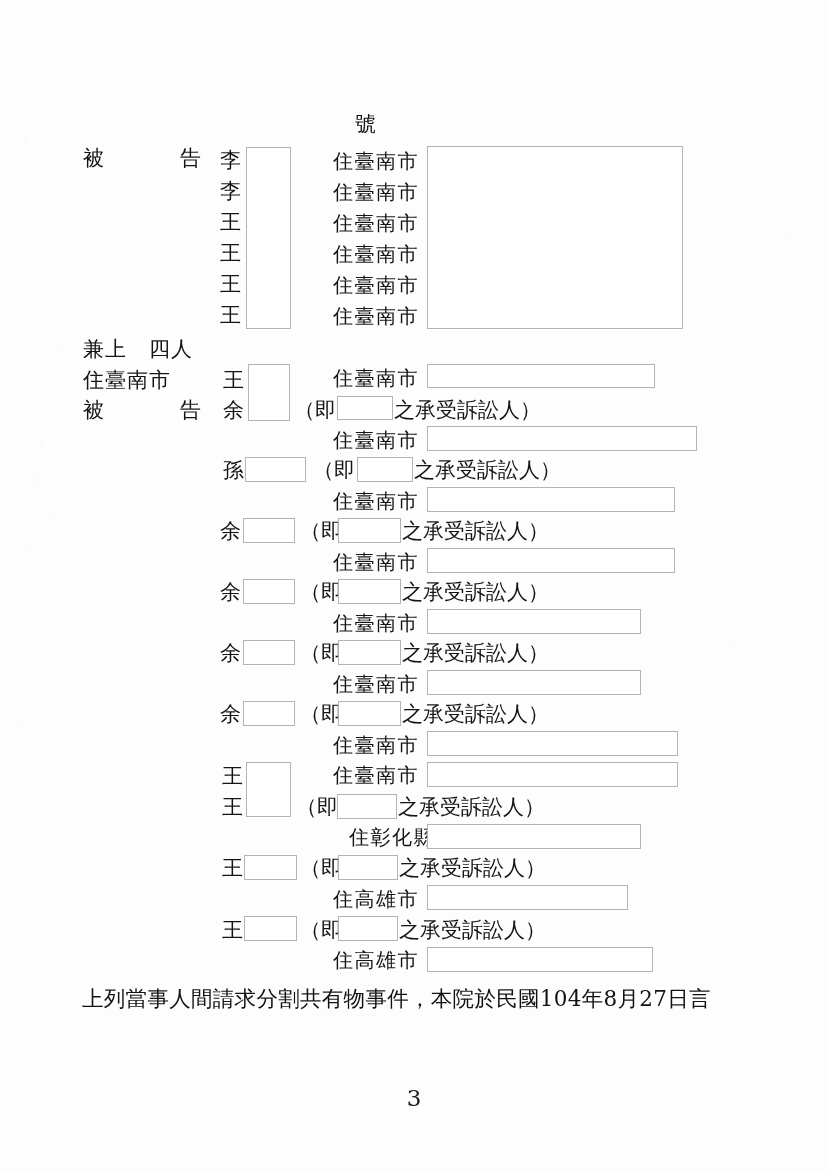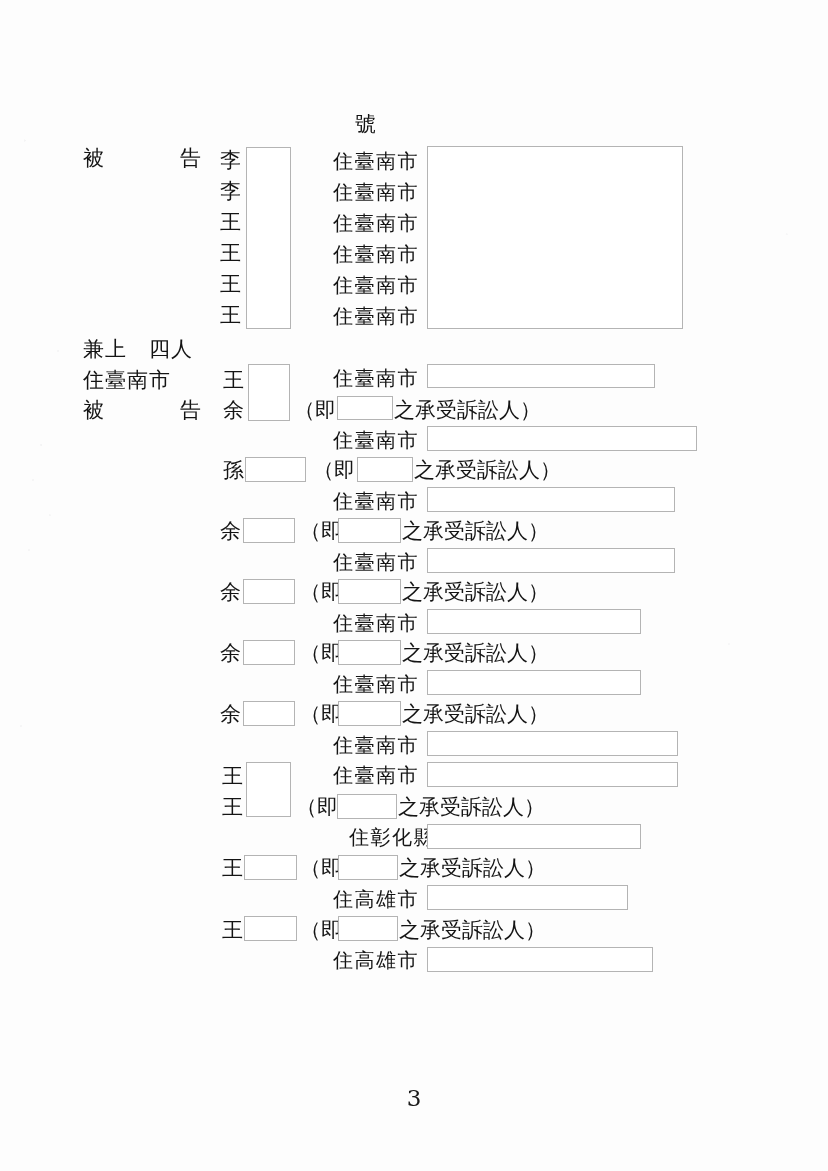--- a/index.html
+++ b/index.html
@@ -219,17 +219,18 @@
   <div class="abs cjk surname" style="left:222px; top:920px;">王</div>
   <div class="abs rbox" style="left:244px; top:916px; width:53px; height:25px;"></div>
   <div class="abs cjk paren" style="left:300px; top:920px;">（即</div>
   <div class="abs rbox" style="left:338px; top:916px; width:60px; height:25px;"></div>
   <div class="abs cjk paren" style="left:399px; top:920px;">之承受訴訟人）</div>
 
   <div class="abs cjk addr-prefix" style="left:333px; top:950px;">住高雄市</div>
   <div class="abs rbox" style="left:427px; top:947px; width:226px; height:25px;"></div>
 
   <div class="para" style="left:82px; top:981px; width:660px;">
+    <div>上列當事人間請求分割共有物事件，本院於民國104年8月27日言</div>
   </div>
 
   <div class="pageno" style="top:1085px;">3</div>
 
 </div>
 
 </body></html>

